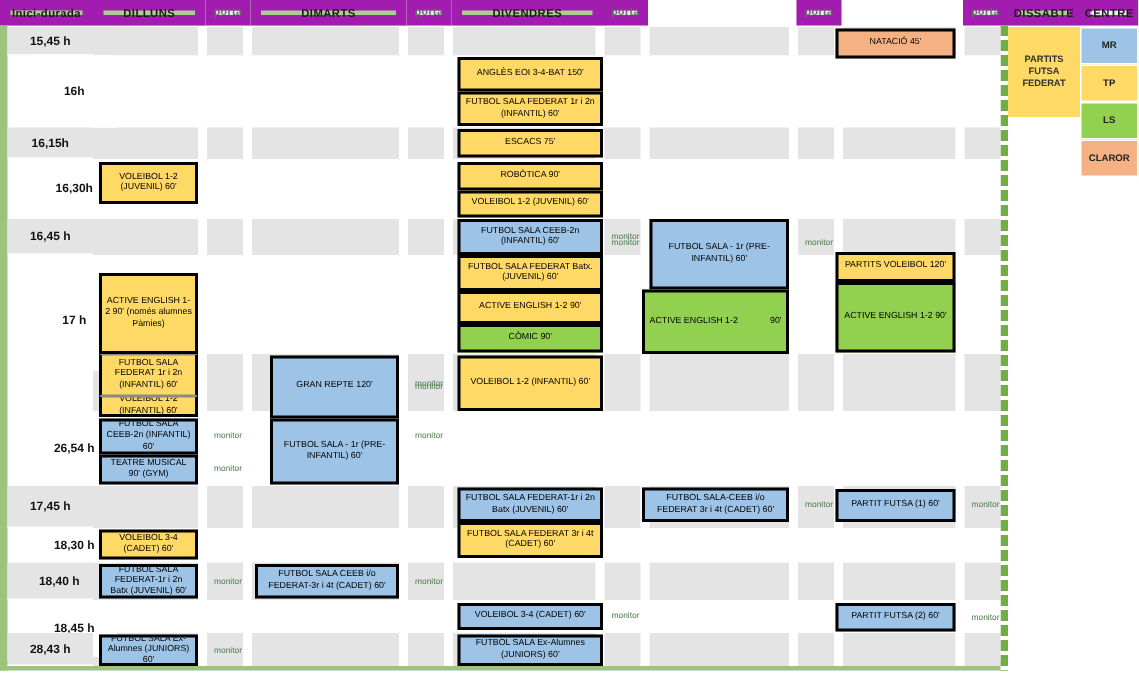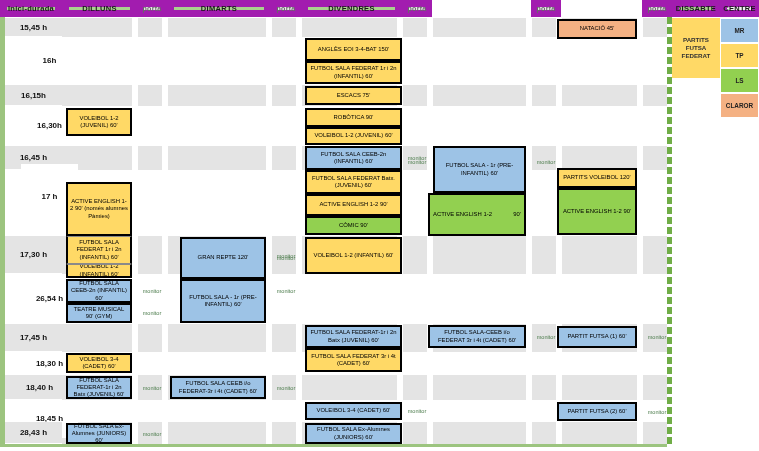--- a/index.html
+++ b/index.html
@@ -162,22 +162,21 @@
   <div class="abs" style="left:427px;top:18px;width:6px;height:426px;background:#fff;"></div>
   <div class="abs" style="left:526px;top:18px;width:6px;height:426px;background:#fff;"></div>
   <div class="abs" style="left:556px;top:18px;width:6px;height:426px;background:#fff;"></div>
   <div class="abs" style="left:637px;top:18px;width:6px;height:426px;background:#fff;"></div>
 
   <div class="abs timecell shade" style="left:5px;top:18px;width:57px;height:19px;">15,45 h</div>
   <div class="abs timecell plain" style="left:5px;top:37px;width:57px;height:48px;">16h</div>
   <div class="abs timecell shade" style="left:5px;top:85px;width:57px;height:21px;">16,15h</div>
   <div class="abs timecell plain" style="left:5px;top:106px;width:57px;height:40px;">16,30h</div>
   <div class="abs timecell shade" style="left:5px;top:146px;width:57px;height:24px;">16,45 h</div>
-  <div class="abs timecell plain" style="left:5px;top:164px;width:57px;height:66px;">17  h</div>
-  <div class="abs timecell shade" style="left:5px;top:236px;width:57px;height:38px;">17,30 h</div>
+  <div class="abs timecell plain" style="left:5px;top:181px;width:57px;height:66px;">17  h</div>
   <div class="abs timecell plain" style="left:5px;top:274px;width:57px;height:50px;">26,54 h</div>
   <div class="abs timecell shade" style="left:5px;top:324px;width:57px;height:28px;">17,45 h</div>
   <div class="abs timecell plain" style="left:5px;top:352px;width:57px;height:23px;">18,30 h</div>
   <div class="abs timecell shade" style="left:5px;top:375px;width:57px;height:25px;padding-left:12px;">18,40 h</div>
   <div class="abs timecell plain" style="left:5px;top:400px;width:57px;height:38px;">18,45 h</div>
   <div class="abs timecell shade" style="left:5px;top:422px;width:57px;height:22px;">28,43 h</div>
 
   <div class="abs act c-tp fullbox" style="left:66px;top:108px;width:66px;height:28px;">VOLEIBOL 1-2 (JUVENIL) 60'</div>
 
   <div class="abs act c-tp fullbox" style="left:66px;top:182px;width:66px;height:54px;">ACTIVE ENGLISH 1-2 90' (només alumnes Pàmies)</div>

